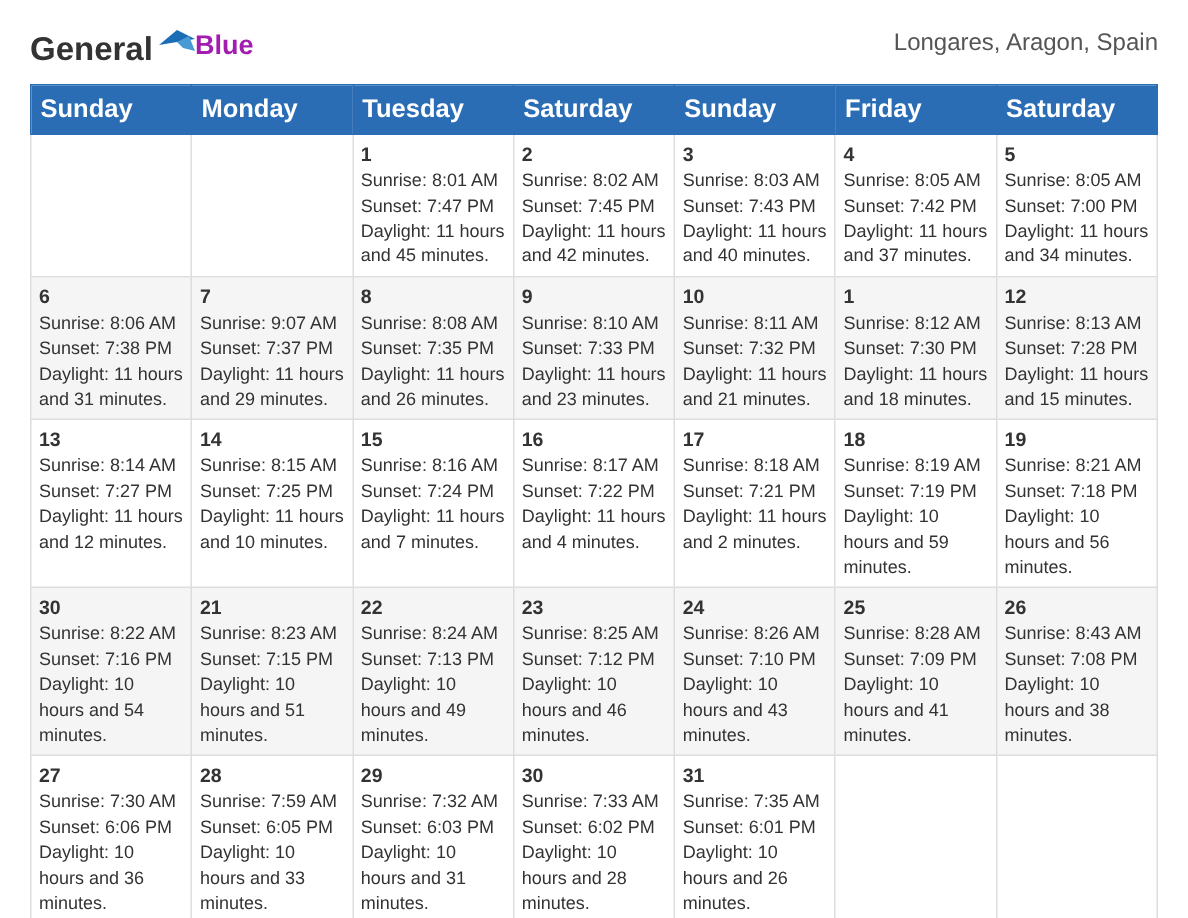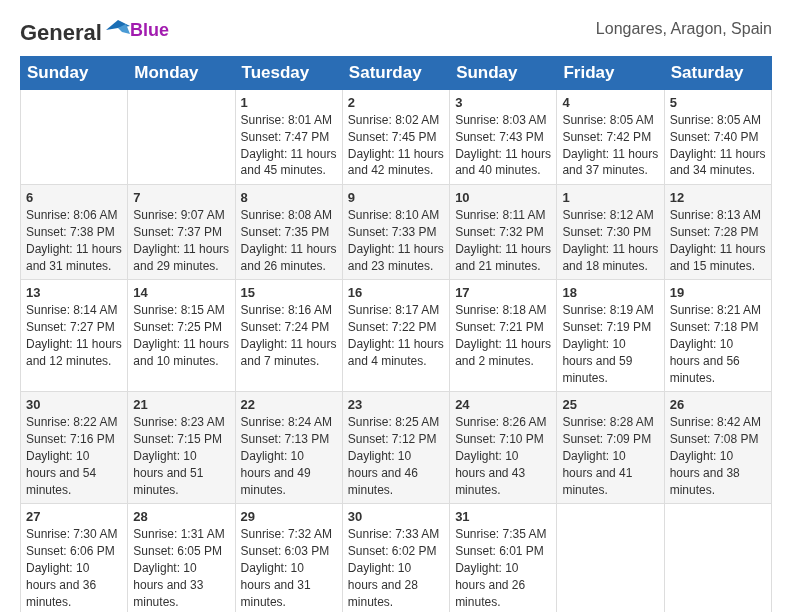--- a/index.html
+++ b/index.html
@@ -147,21 +147,21 @@
         </td>
         <td>
           <span class="day-num">4</span>
           <div class="cell-text">Sunrise: 8:05 AM
 Sunset: 7:42 PM
 Daylight: 11 hours and 37 minutes.</div>
         </td>
         <td>
           <span class="day-num">5</span>
           <div class="cell-text">Sunrise: 8:05 AM
-Sunset: 7:40 PM
+Sunset: 7:00 PM
 Daylight: 11 hours and 34 minutes.</div>
         </td>
       </tr>
       <tr>
         <td>
           <span class="day-num">6</span>
           <div class="cell-text">Sunrise: 8:06 AM
 Sunset: 7:38 PM
 Daylight: 11 hours and 31 minutes.</div>
         </td>
@@ -278,35 +278,35 @@
 Daylight: 10 hours and 43 minutes.</div>
         </td>
         <td>
           <span class="day-num">25</span>
           <div class="cell-text">Sunrise: 8:28 AM
 Sunset: 7:09 PM
 Daylight: 10 hours and 41 minutes.</div>
         </td>
         <td>
           <span class="day-num">26</span>
-          <div class="cell-text">Sunrise: 8:42 AM
+          <div class="cell-text">Sunrise: 8:43 AM
 Sunset: 7:08 PM
 Daylight: 10 hours and 38 minutes.</div>
         </td>
       </tr>
       <tr>
         <td>
           <span class="day-num">27</span>
           <div class="cell-text">Sunrise: 7:30 AM
 Sunset: 6:06 PM
 Daylight: 10 hours and 36 minutes.</div>
         </td>
         <td>
           <span class="day-num">28</span>
-          <div class="cell-text">Sunrise: 1:31 AM
+          <div class="cell-text">Sunrise: 7:59 AM
 Sunset: 6:05 PM
 Daylight: 10 hours and 33 minutes.</div>
         </td>
         <td>
           <span class="day-num">29</span>
           <div class="cell-text">Sunrise: 7:32 AM
 Sunset: 6:03 PM
 Daylight: 10 hours and 31 minutes.</div>
         </td>
         <td>

